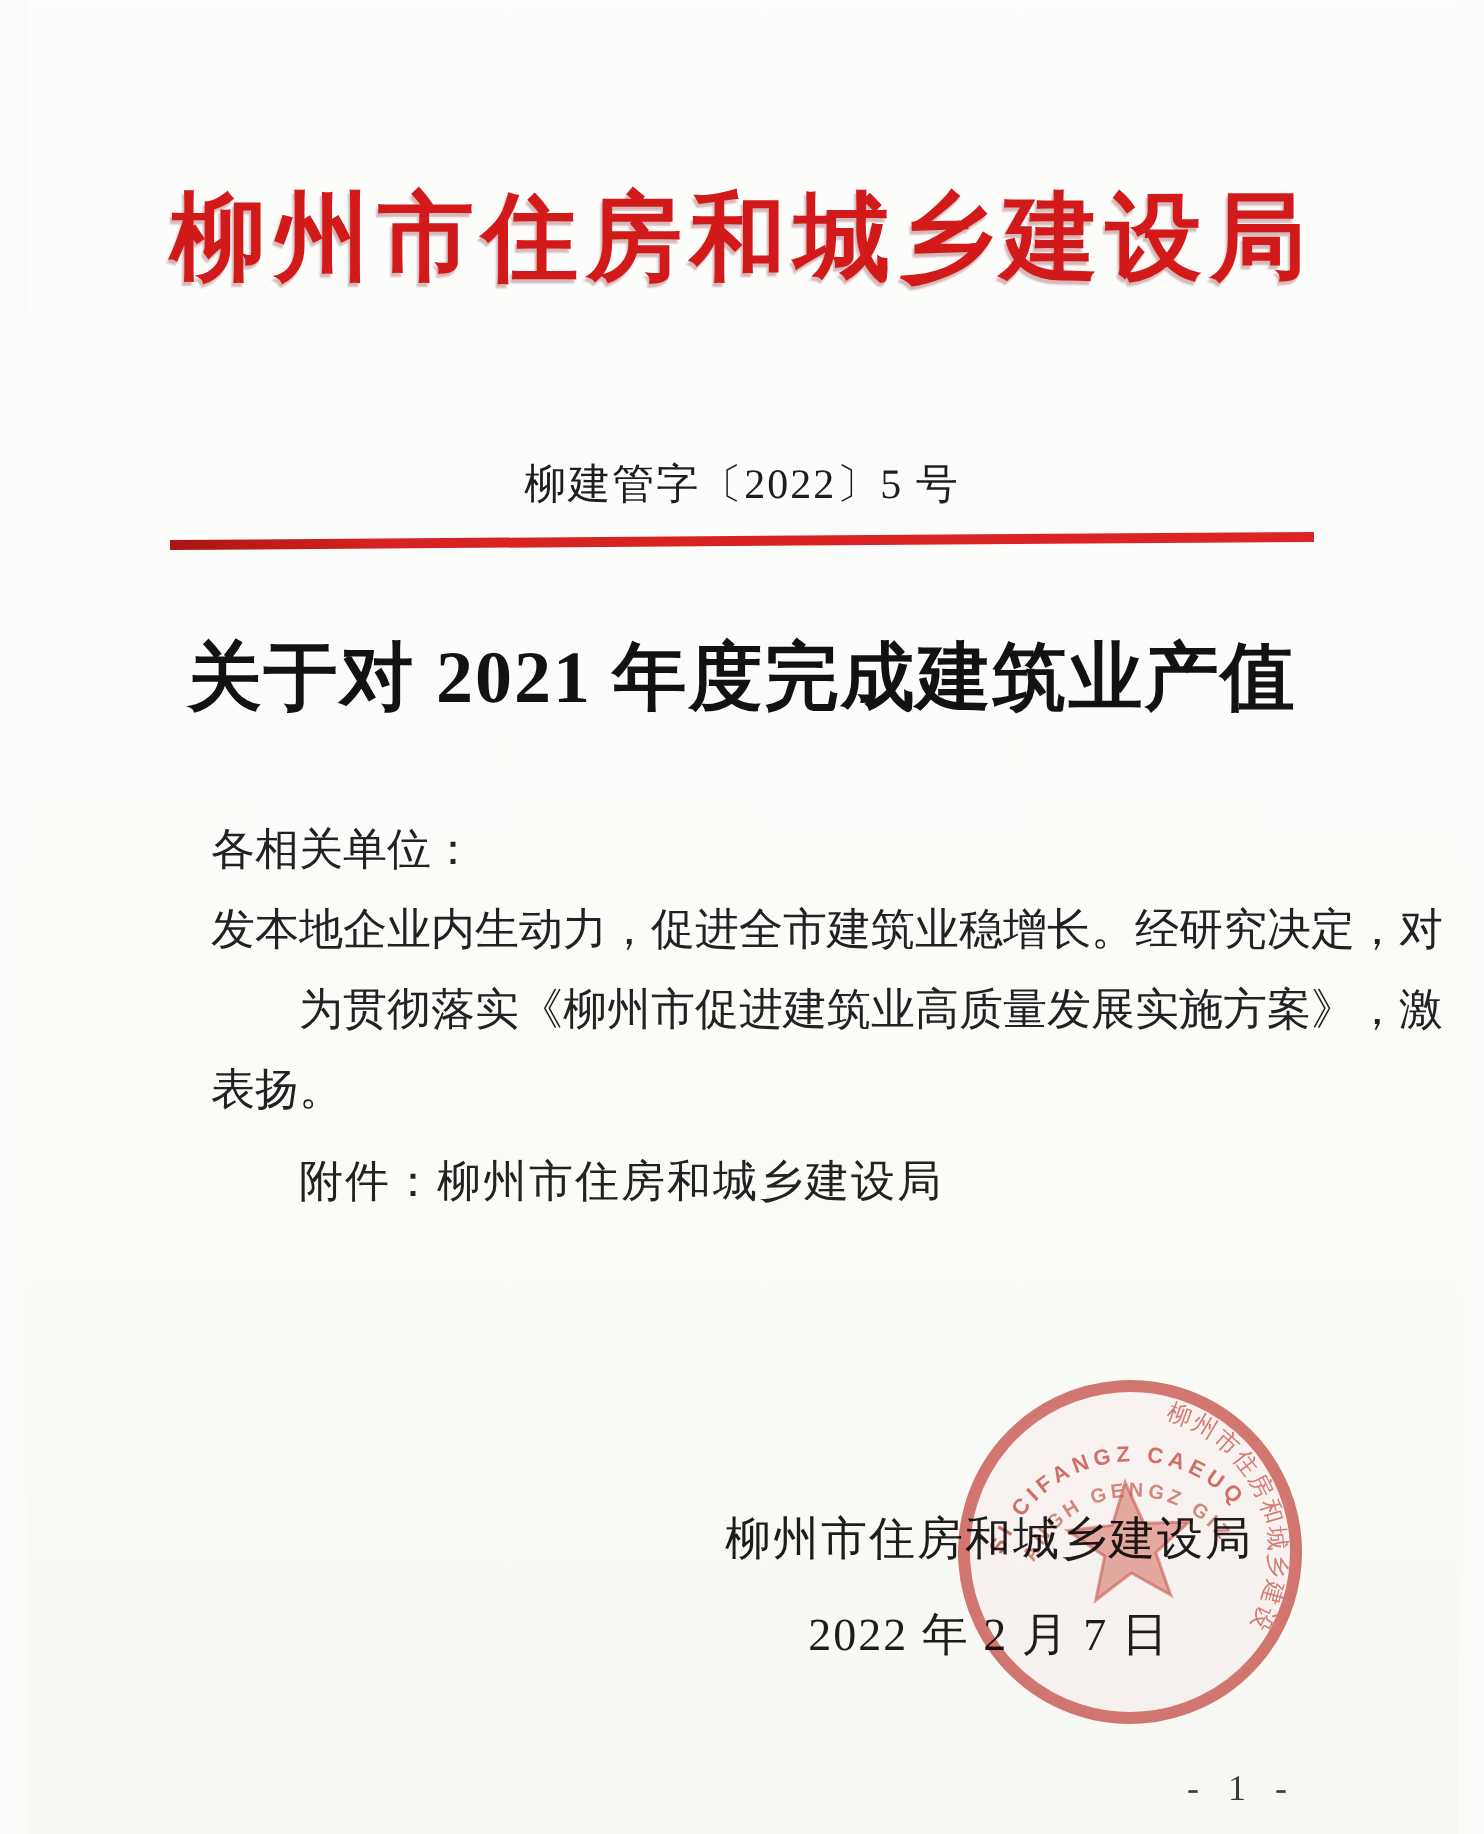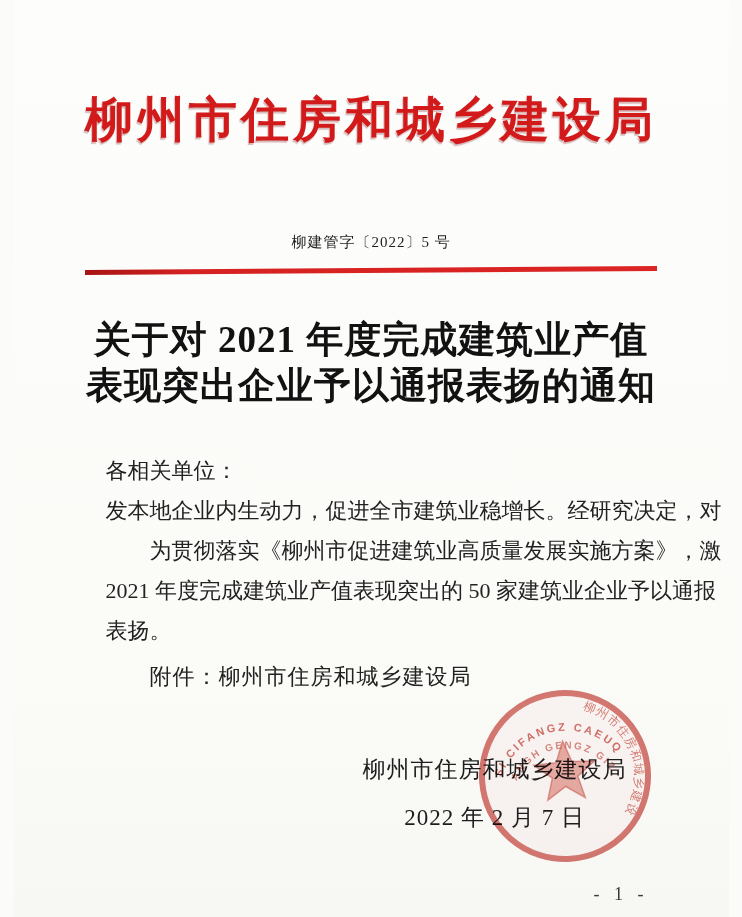--- a/index.html
+++ b/index.html
@@ -24,21 +24,21 @@
     line-height: 68px;
     font-weight: bold;
     letter-spacing: 4px;
     color: #d21a1a;
     text-shadow: -1px 2px 1px rgba(110,10,10,0.28);
     white-space: nowrap;
   }
   .doc-number {
     margin-top: 74px;
     text-align: center;
-    font-size: 15px;
+    font-size: 21px;
     line-height: 28px;
     letter-spacing: 1px;
     color: #1e1e1e;
   }
   .red-rule {
     margin: 12px auto 0 auto;
     width: 572px;
     height: 5px;
     background: linear-gradient(90deg, #a81414 0%, #d62222 18%, #dc2424 100%);
     transform: rotate(-0.4deg);
@@ -103,28 +103,26 @@
 <div class="page">
 
   <div class="agency-header">柳州市住房和城乡建设局</div>
 
   <div class="doc-number">柳建管字〔2022〕5 号</div>
 
   <div class="red-rule"></div>
 
   <div class="notice-title">
     <div>关于对 2021 年度完成建筑业产值</div>
-    <div>表现突出企业予以通报表扬的通知</div>
   </div>
 
   <div class="doc-body">
     <div class="body-line">各相关单位：</div>
     <div class="body-line">发本地企业内生动力，促进全市建筑业稳增长。经研究决定，对</div>
     <div class="body-line indent">为贯彻落实《柳州市促进建筑业高质量发展实施方案》，激</div>
-    <div class="body-line">2021 年度完成建筑业产值表现突出的 50 家建筑业企业予以通报</div>
     <div class="body-line">表扬。</div>
     <div class="attachment-line">附件：柳州市住房和城乡建设局</div>
   </div>
 
   <div class="signature-block">
     <div class="signature-name">柳州市住房和城乡建设局</div>
     <div class="issue-date">2022 年 2 月 7 日</div>
   </div>
 
   <svg class="seal" viewBox="0 0 176 176" xmlns="http://www.w3.org/2000/svg">

